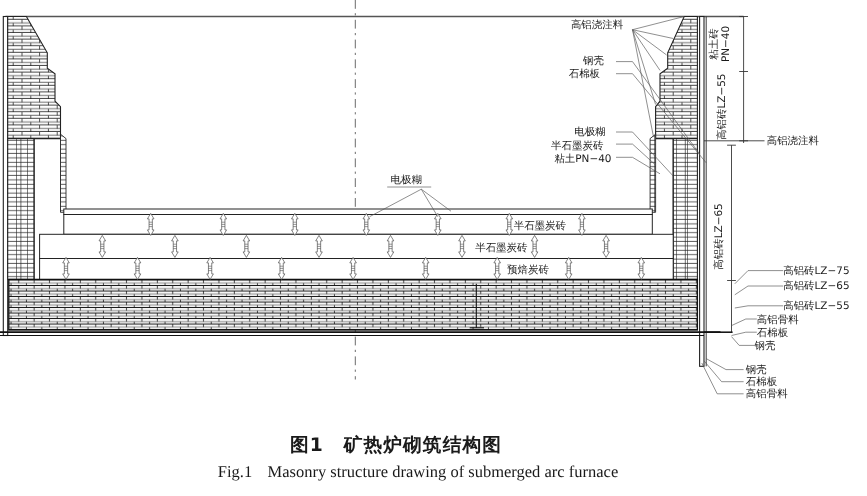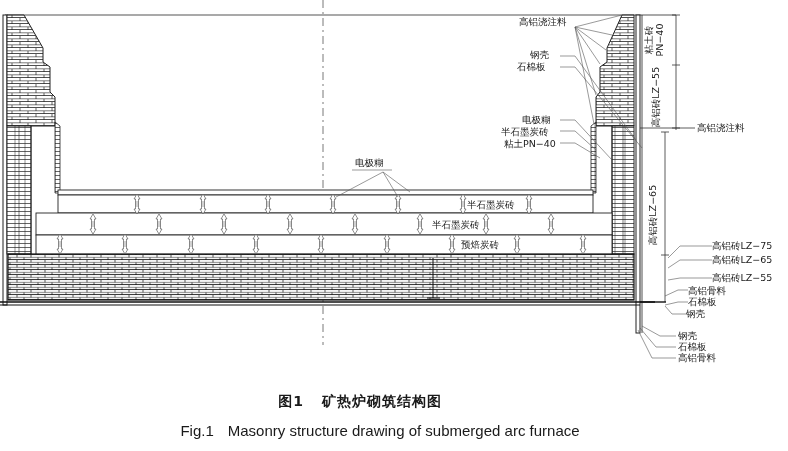--- a/index.html
+++ b/index.html
@@ -1,24 +1,24 @@
 <!DOCTYPE html>
 <html><head>
 <meta charset="utf-8">
 <style>
   html, body { margin:0; padding:0; background:#ffffff; }
   body { width:788px; height:451px; position:relative; overflow:hidden;
          font-family: "DejaVu Serif", "Liberation Serif", serif; color:#1a1a1a; }
   #diagram { position:absolute; left:0; top:0; width:788px; height:380px; }
   .lbl { font-family: "DejaVu Sans", "Liberation Sans", sans-serif; font-size:9.5px; fill:#1a1a1a; }
   .caption-cn { position:absolute; left:0; width:720px; top:393px; text-align:center;
-                font-family:"DejaVu Sans","Liberation Sans",sans-serif; font-size:14px; font-weight:bold; letter-spacing:1px; }
+                font-family:"DejaVu Sans","Liberation Sans",sans-serif; font-size:17px; font-weight:bold; letter-spacing:1px; }
   .caption-cn .num { margin-right:18px; }
   .caption-en { position:absolute; left:0; width:760px; top:422px; text-align:center;
-                font-family:Liberation Sans, sans-serif; font-size:15px; }
+                font-family:Liberation Serif, serif; font-size:15px; }
   .caption-en .num { margin-right:14px; }
 </style>
 </head>
 <body>
 
 <svg id="diagram" viewBox="0 0 788 380" xmlns="http://www.w3.org/2000/svg">
   <defs>
     <pattern id="brickH" width="16" height="6" patternUnits="userSpaceOnUse">
       <rect width="16" height="6" fill="#fff"></rect>
       <line x1="0" y1="5.5" x2="16" y2="5.5" stroke="#222" stroke-width="0.8"></line>

